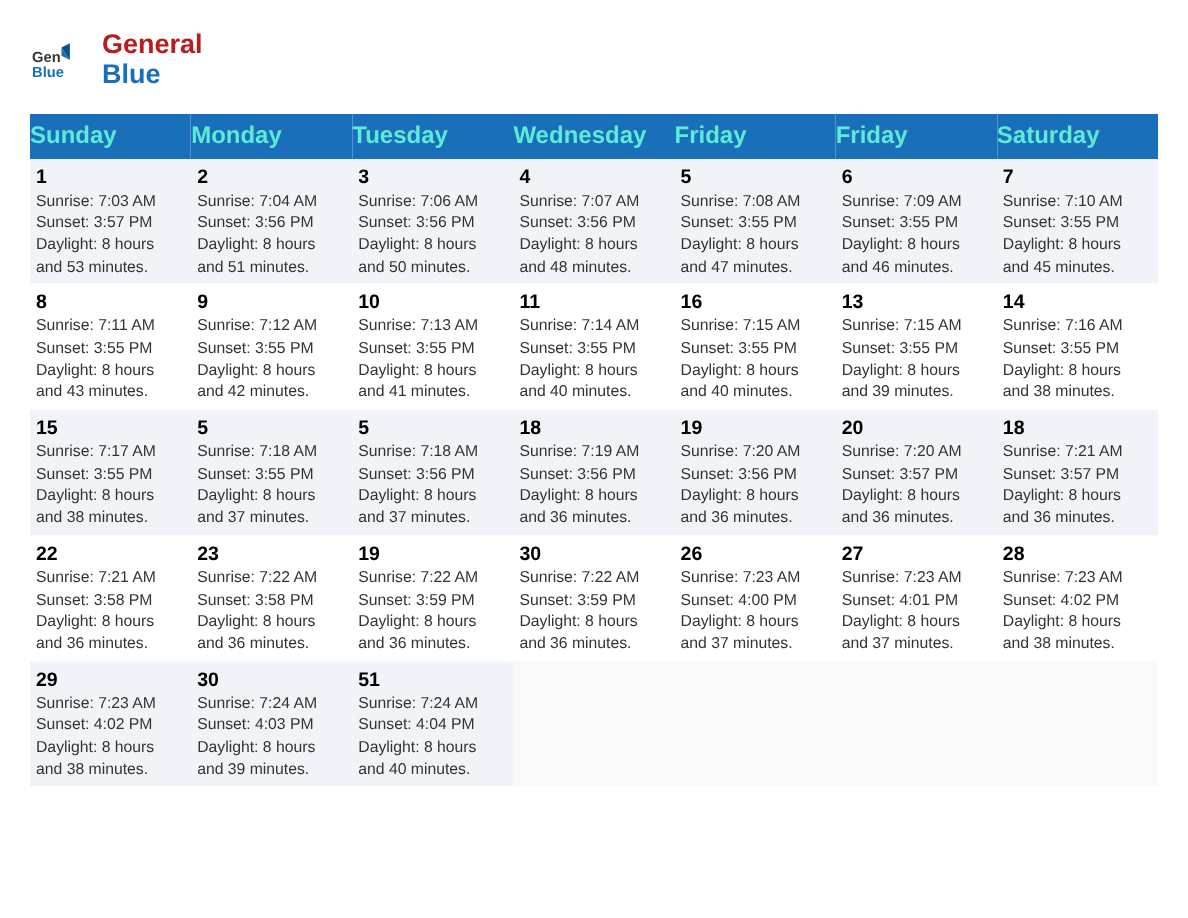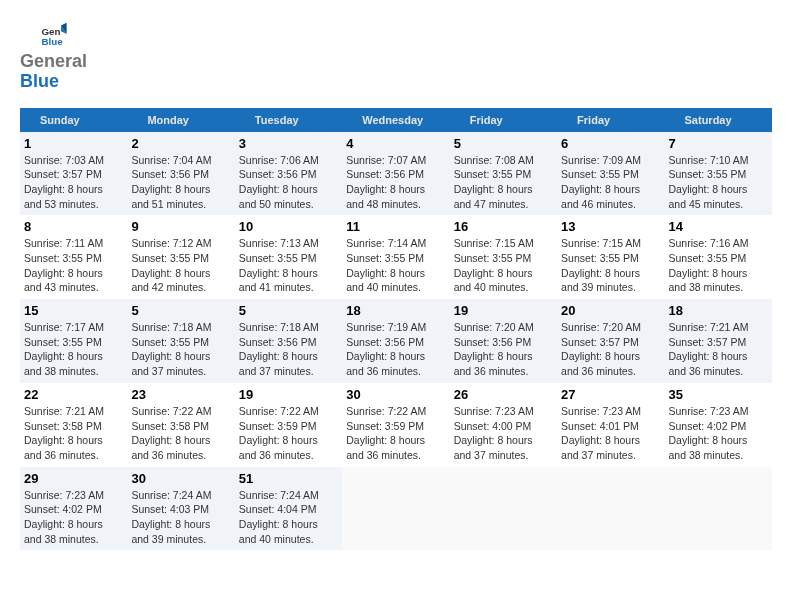--- a/index.html
+++ b/index.html
@@ -12,30 +12,29 @@
     }
     .header {
       display: flex;
       justify-content: space-between;
       align-items: flex-start;
       margin-bottom: 16px;
     }
     .logo {
       display: flex;
       align-items: center;
-      gap: 4px;
-      flex-direction: column;
+      gap: 20px;
     }
     .logo-text {
       font-size: 18px;
       font-weight: bold;
       color: #333;
       line-height: 1.1;
     }
-    .logo-text span { color: #737373; }
+    .logo-text span { color: #b91c1c; }
     .logo-icon {
       width: 28px;
       height: 28px;
     }
     .title-block { text-align: right; }
     .month-title {
       font-size: 36px;
       font-weight: bold;
       color: #333;
       line-height: 1.1;
@@ -44,24 +43,24 @@
       font-size: 16px;
       color: #555;
     }
     table {
       width: 100%;
       border-collapse: collapse;
       font-size: 11px;
     }
     thead th {
       background-color: #1a6fbb;
-      color: #e5e5e5;
-      padding: 6px 20px;
+      color: #5eead4;
+      padding: 6px 0;
       text-align: left;
-      font-size: 11px;
+      font-size: 16px;
       font-weight: bold;
     }
     tbody tr {
       vertical-align: top;
     }
     tbody tr:nth-child(odd) {
       background-color: #f0f4f8;
     }
     tbody tr:nth-child(even) {
       background-color: #ffffff;
@@ -230,21 +229,21 @@
         </td>
         <td>
           <span class="day-num">26</span>
           <div class="day-info">Sunrise: 7:23 AM<br>Sunset: 4:00 PM<br>Daylight: 8 hours<br>and 37 minutes.</div>
         </td>
         <td>
           <span class="day-num">27</span>
           <div class="day-info">Sunrise: 7:23 AM<br>Sunset: 4:01 PM<br>Daylight: 8 hours<br>and 37 minutes.</div>
         </td>
         <td>
-          <span class="day-num">35</span>
+          <span class="day-num">28</span>
           <div class="day-info">Sunrise: 7:23 AM<br>Sunset: 4:02 PM<br>Daylight: 8 hours<br>and 38 minutes.</div>
         </td>
       </tr>
       <tr>
         <td>
           <span class="day-num">29</span>
           <div class="day-info">Sunrise: 7:23 AM<br>Sunset: 4:02 PM<br>Daylight: 8 hours<br>and 38 minutes.</div>
         </td>
         <td>
           <span class="day-num">30</span>

